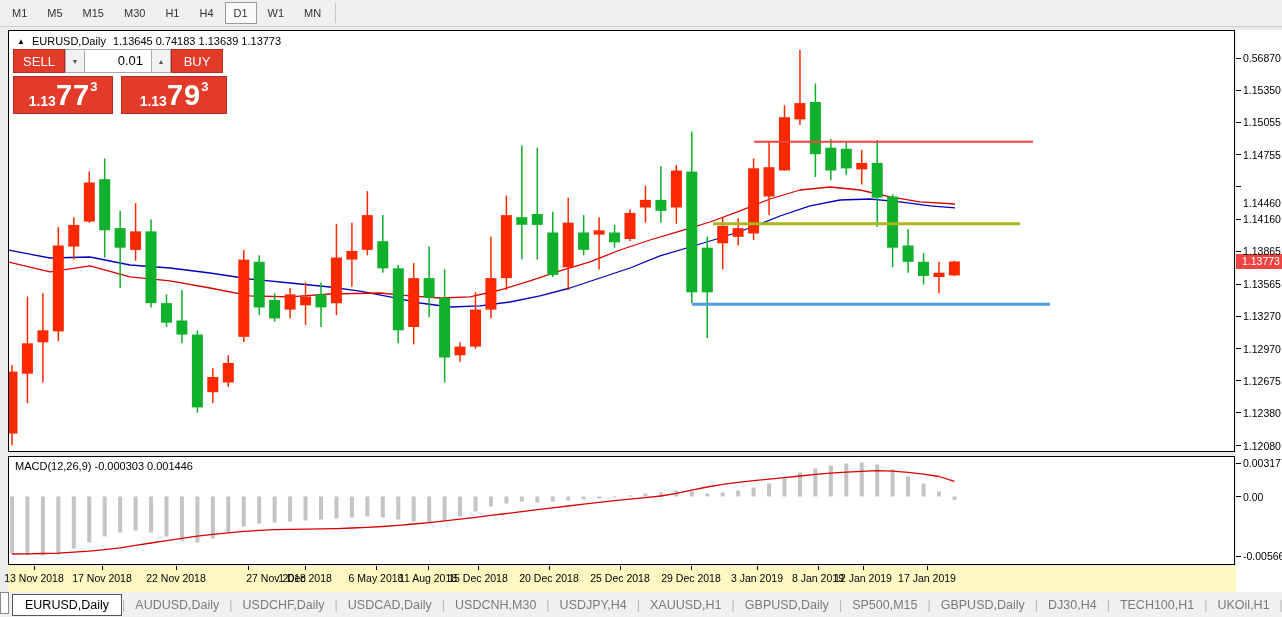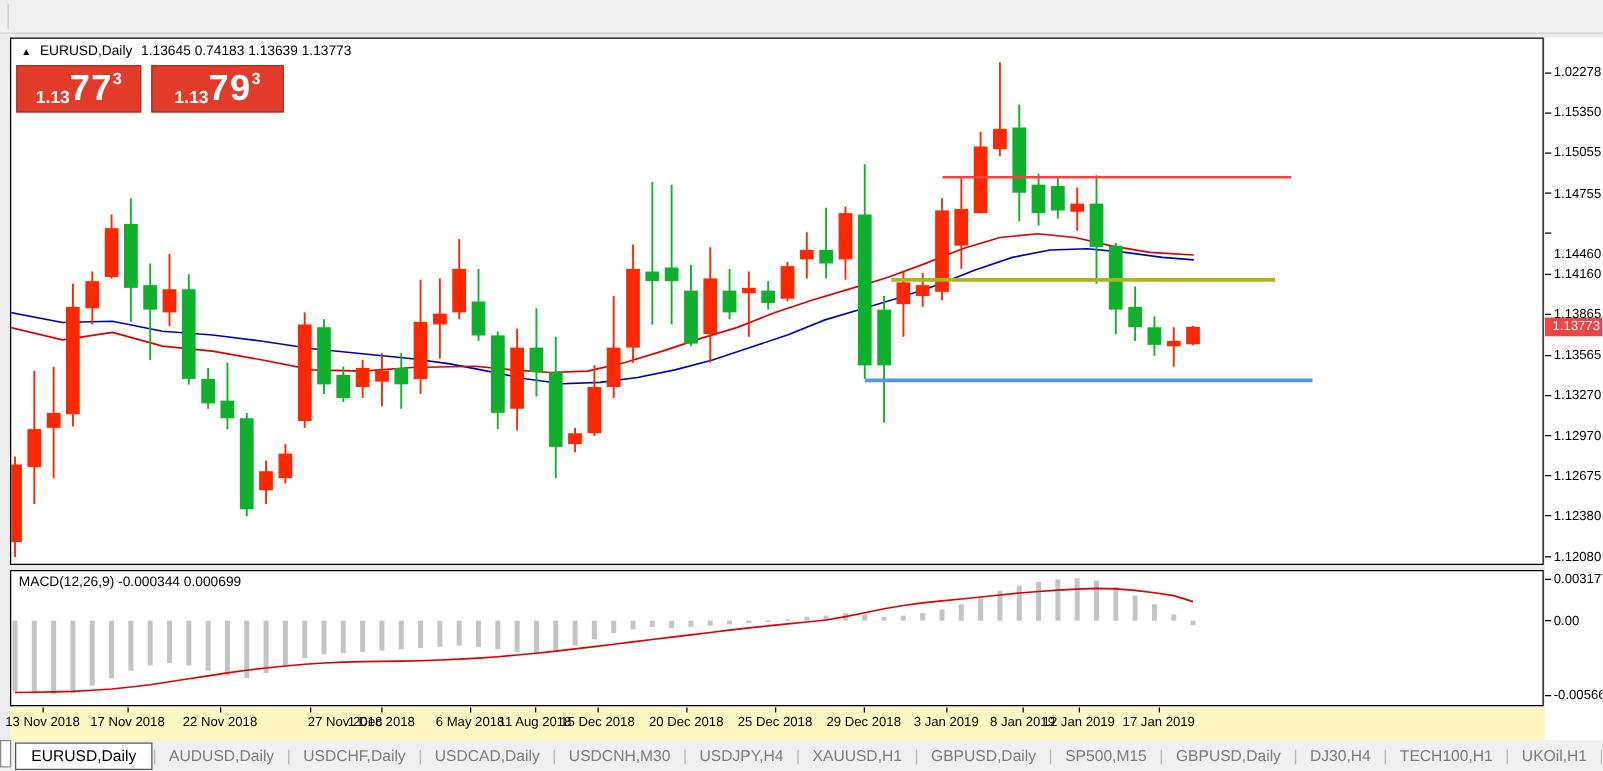--- a/index.html
+++ b/index.html
@@ -45,20 +45,31 @@
   .tab{padding:3px 10px;white-space:nowrap;cursor:default;}
   .tab.active{background:#fff;border:1px solid #555;color:#000;margin-left:12px;padding:3px 12px;}
   .tab-div{color:#b5b5b5;}
   .corner-box{position:absolute;left:0;top:592px;width:9px;height:22px;background:#fff;border:1px solid #888;box-sizing:border-box;}
   svg{position:absolute;left:0;top:0;}
 </style>
 </head>
 <body>
 
 <div class="toolbar">
+  <div style="display:flex;align-items:center;">
+      <div class="tf">M1</div>
+      <div class="tf">M5</div>
+      <div class="tf">M15</div>
+      <div class="tf">M30</div>
+      <div class="tf">H1</div>
+      <div class="tf">H4</div>
+      <div class="tf act">D1</div>
+      <div class="tf">W1</div>
+      <div class="tf">MN</div>
+    </div>
   <div class="tb-sep"></div>
 </div>
 
 <div class="main-pane">
   <svg id="main-svg" width="1225" height="420" viewBox="9 31 1225 420">
       <polyline points="8,250.0 50,258.0 90,257.0 130,265.0 170,268.0 210,273.0 250,279.0 290,283.0 330,287.0 360,291.1 390,296.9 420,303.0 450,307.0 480,305.9 510,302.0 540,295.9 570,288.0 600,278.0 630,268.0 660,255.9 690,247.0 720,238.0 750,228.0 780,216.0 810,205.9 840,200.0 870,199.0 900,201.9 930,205.9 955,207.9" fill="none" stroke="#0000bb" stroke-width="1.3" stroke-linejoin="round"></polyline>
       <polyline points="8,261.9 50,271.9 90,265.9 130,276.9 170,280.9 210,288.0 250,295.9 290,296.9 330,294.0 380,293.0 410,295.9 440,298.0 470,296.9 500,290.0 530,280.9 560,270.9 590,261.9 620,250.0 650,240.0 680,231.1 710,222.0 740,210.9 770,199.0 800,190.0 830,187.0 860,190.0 890,196.9 920,201.9 955,204.0" fill="none" stroke="#d80000" stroke-width="1.3" stroke-linejoin="round"></polyline>
       <line x1="12" y1="365.1" x2="12" y2="445.5" stroke="#fb2800" stroke-width="1.5"></line>
       <rect x="6.5" y="371.6" width="11" height="62.0" fill="#fb2800"></rect>
       <line x1="27.45" y1="296.6" x2="27.45" y2="403.1" stroke="#fb2800" stroke-width="1.5"></line>
@@ -187,20 +198,31 @@
       <line x1="713" y1="223.8" x2="1020" y2="223.8" stroke="#aab61c" stroke-width="3"></line>
       <line x1="692" y1="304.2" x2="1050" y2="304.2" stroke="#4f9ae0" stroke-width="3"></line>
     </svg>
   <div class="chart-title">
     <span class="tri">▲</span>
     <span>EURUSD,Daily</span>
     <span>1.13645 0.74183 1.13639 1.13773</span>
   </div>
 
   <div class="trade-panel">
+    <div class="tp-row1">
+      <div class="btn-red sellbtn">SELL</div>
+      <div class="spin">
+        <span>▼</span>
+      </div>
+      <div class="volbox">0.01</div>
+      <div class="spin">
+        <span>▲</span>
+      </div>
+      <div class="btn-red buybtn">BUY</div>
+    </div>
     <div class="tp-row2">
       <div class="btn-red pricebox">
         <span class="pb-prefix">1.13</span>
         <span class="pb-big">77</span>
         <span class="pb-sup">3</span>
       </div>
       <div class="btn-red pricebox" style="width:106px">
         <span class="pb-prefix">1.13</span>
         <span class="pb-big">79</span>
         <span class="pb-sup">3</span>
@@ -268,21 +290,21 @@
       <rect x="844.3" y="463.5" width="4" height="33.0" fill="#c4c4c4"></rect>
       <rect x="859.75" y="462.5" width="4" height="34.0" fill="#c4c4c4"></rect>
       <rect x="875.1999999999999" y="464.5" width="4" height="32.0" fill="#c4c4c4"></rect>
       <rect x="890.65" y="469.5" width="4" height="27.0" fill="#c4c4c4"></rect>
       <rect x="906.0999999999999" y="476.5" width="4" height="20.0" fill="#c4c4c4"></rect>
       <rect x="921.55" y="483.5" width="4" height="13.0" fill="#c4c4c4"></rect>
       <rect x="937" y="491.5" width="4" height="5.0" fill="#c4c4c4"></rect>
       <rect x="952.4499999999999" y="496.5" width="4" height="3.6" fill="#c4c4c4"></rect>
       <polyline points="12,554.0 27.45,553.8 42.9,553.5 58.349999999999994,553.1 73.8,552.2 89.25,551.2 104.69999999999999,549.6 120.14999999999999,547.8 135.6,545.4 151.04999999999998,543.0 166.5,540.7 181.95,538.3 197.39999999999998,536.2 212.85,534.4 228.29999999999998,532.8 243.75,531.4 259.2,530.4 274.65,529.7 290.09999999999997,529.3 305.55,529.1 321,528.9 336.45,528.6 351.9,528.0 367.34999999999997,527.3 382.79999999999995,526.5 398.25,525.4 413.7,524.0 429.15,522.6 444.59999999999997,520.9 460.04999999999995,519.1 475.5,517.3 490.95,515.4 506.4,513.5 521.8499999999999,511.6 537.3,509.7 552.75,507.9 568.1999999999999,506.0 583.65,504.1 599.1,502.3 614.55,500.7 630,499.1 645.4499999999999,497.6 660.9,496.0 676.35,493.3 691.8,490.2 707.25,487.0 722.6999999999999,484.4 738.15,482.3 753.5999999999999,480.7 769.05,479.2 784.5,477.6 799.9499999999999,476.0 815.4,474.4 830.8499999999999,473.2 846.3,472.1 861.75,471.3 877.1999999999999,470.7 892.65,471.1 908.0999999999999,472.3 923.55,474.2 939,476.5 954.4499999999999,481.3" fill="none" stroke="#d80000" stroke-width="1.3" stroke-linejoin="round"></polyline>
     </svg>
-  <div class="macd-label">MACD(12,26,9) -0.000344 0.000699</div>
+  <div class="macd-label">MACD(12,26,9) -0.000303 0.001446</div>
 </div>
 
 <div class="time-strip">
     <div class="time-tick" style="left: 26px;"></div>
     <div class="time-label" style="left: 26px;">13 Nov 2018</div>
     <div class="time-tick" style="left: 94px;"></div>
     <div class="time-label" style="left: 94px;">17 Nov 2018</div>
     <div class="time-tick" style="left: 168px;"></div>
     <div class="time-label" style="left: 168px;">22 Nov 2018</div>
     <div class="time-tick" style="left: 240px;"></div>
@@ -307,21 +329,21 @@
     <div class="time-label" style="left: 810px;">8 Jan 2019</div>
     <div class="time-tick" style="left: 855px;"></div>
     <div class="time-label" style="left: 855px;">12 Jan 2019</div>
     <div class="time-tick" style="left: 919px;"></div>
     <div class="time-label" style="left: 919px;">17 Jan 2019</div>
   </div>
 
 <div class="axis-col">
   <div class="price-tag" id="price-tag" style="top: 223.986px;">1.13773</div>
 <div class="ax-tick" style="top: 28px;"></div>
-    <div class="ax-label" style="top: 22px;">1.02278</div>
+    <div class="ax-label" style="top: 22px;">0.56870</div>
     <div class="ax-tick" style="top: 60px;"></div>
     <div class="ax-label" style="top: 54.0665px;">1.15350</div>
     <div class="ax-tick" style="top: 92px;"></div>
     <div class="ax-label" style="top: 86.133px;">1.15055</div>
     <div class="ax-tick" style="top: 124px;"></div>
     <div class="ax-label" style="top: 118.743px;">1.14755</div>
     <div class="ax-tick" style="top: 156px;"></div>
     <div class="ax-label" style="top: 150.809px; margin-top: 16px;">1.14460</div>
     <div class="ax-tick" style="top: 189px;"></div>
     <div class="ax-label" style="top: 183.419px;">1.14160</div>

